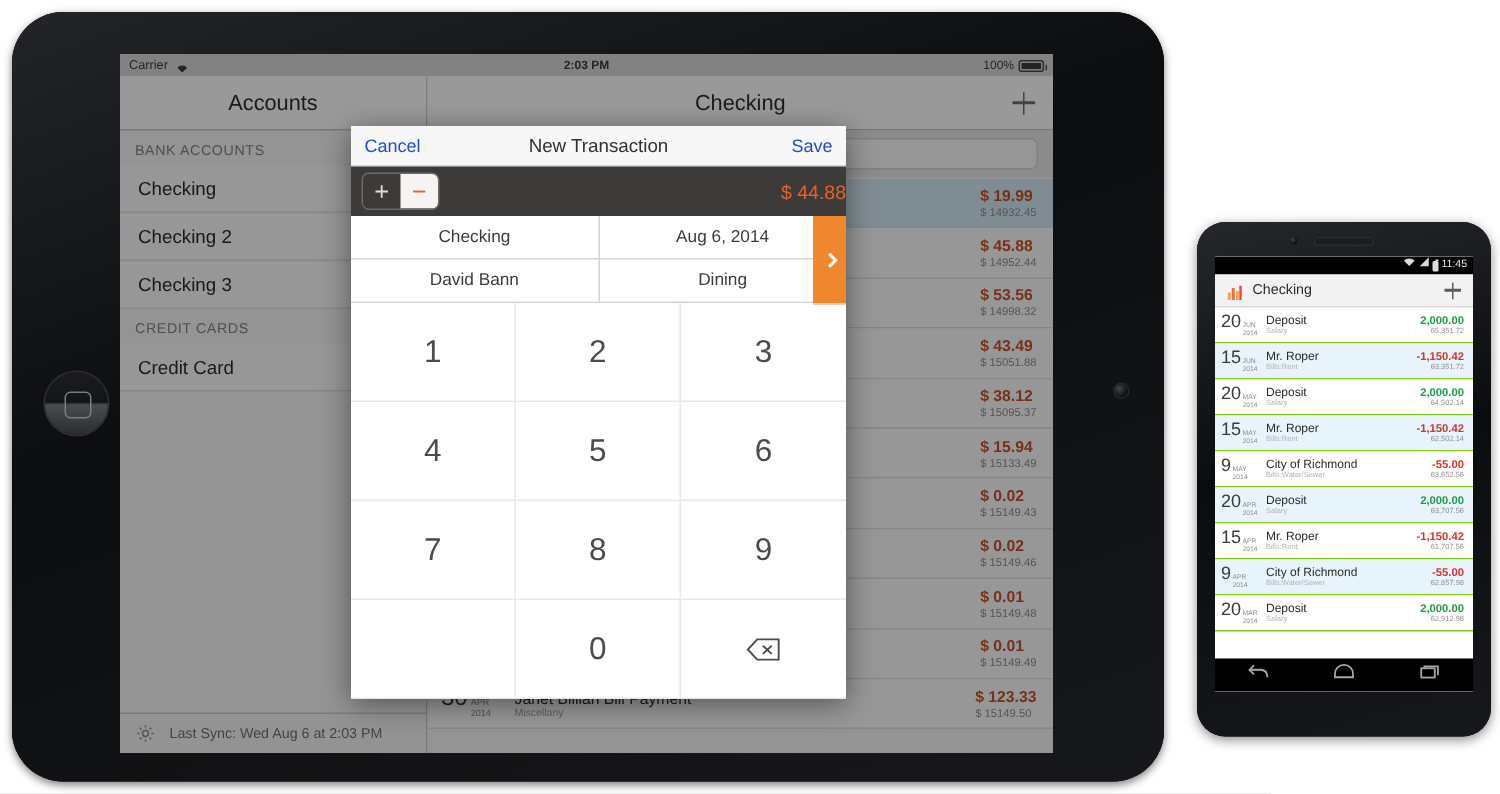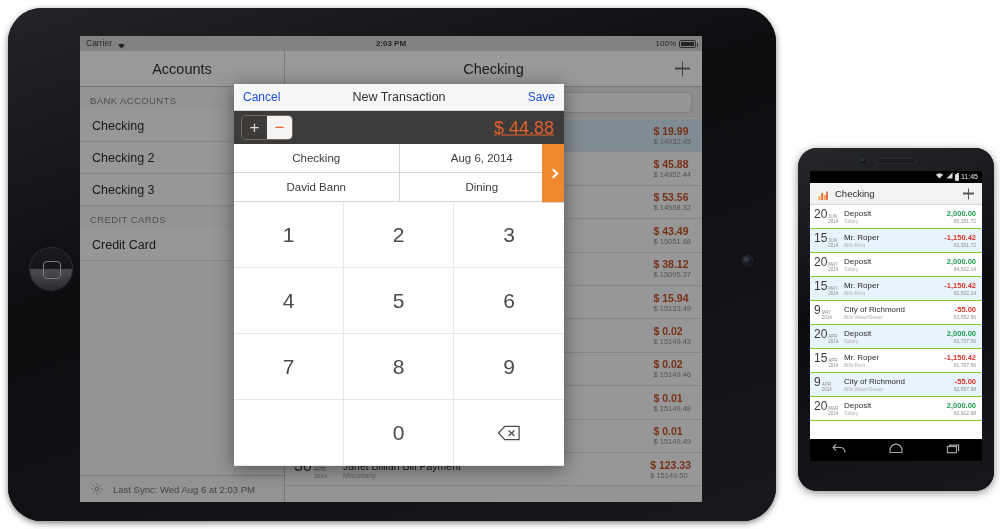--- a/index.html
+++ b/index.html
@@ -144,22 +144,22 @@
     height:33px; background:#3d3b39; display:flex; align-items:center; padding:0 8px; position:relative;
   }
   .pm-group { display:flex; border-radius:4px; overflow:hidden; box-shadow:0 0 0 1px #6e6b68; }
   .pm-btn {
     width:25px; height:23px; display:flex; align-items:center; justify-content:center;
     font-size:17px; line-height:1;
   }
   .pm-plus { background:#3d3b39; color:#ddd9d5; }
   .pm-minus { background:#f6f4f2; color:#e2622c; }
   .amt-val {
-    position:absolute; right:10px; top:50%; transform:translateY(-50%);
-    font-size:18px; color:#e2622c;text-decoration:underline;
+    position:absolute; right:0; top:50%; transform:translateY(-50%);
+    font-size:13px; color:#e2622c;
   }
 
   
   .fields { position:relative; background:#fff; }
   .frow { display:flex; height:29px; border-bottom:1px solid #d5d5d5; }
   .fcell {
     flex:1; display:flex; align-items:center; justify-content:center;
     font-size:11.5px; color:#3b3b3b; border-right:1px solid #d5d5d5;
   }
   .fcell:last-child { border-right:none; }

